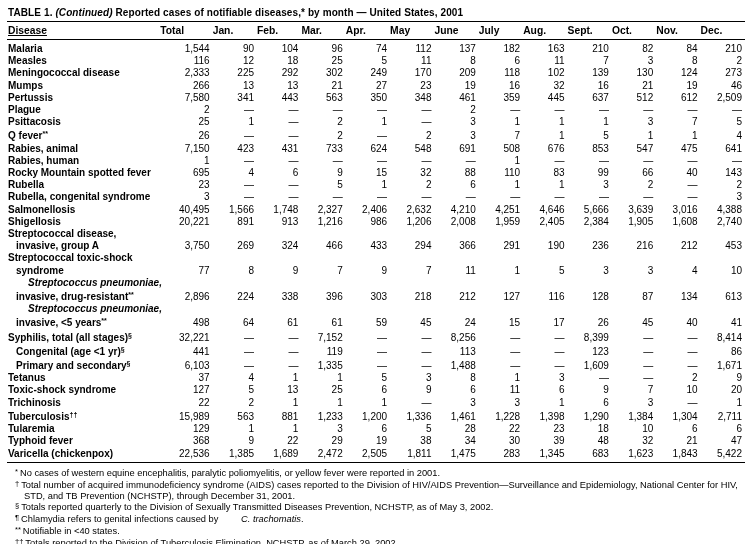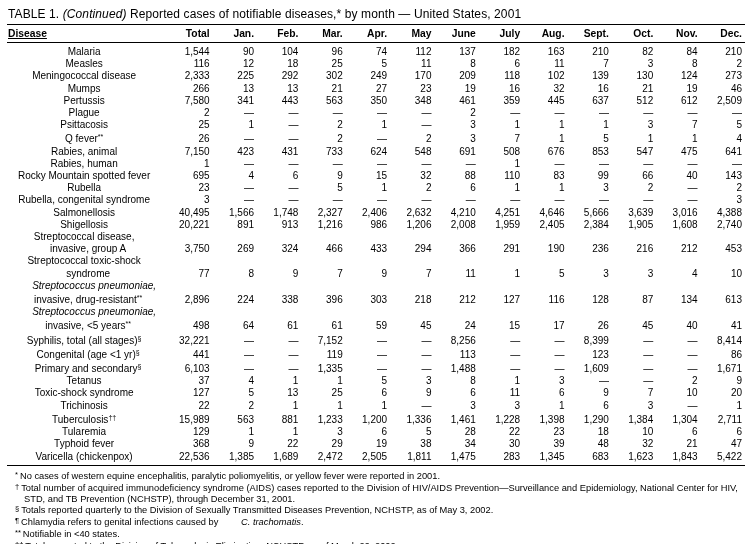--- a/index.html
+++ b/index.html
@@ -5,54 +5,54 @@
   * { margin: 0; padding: 0; box-sizing: border-box; }
   html, body {
     width: 752px; height: 544px;
     background: #ffffff;
     color: #000000;
     font-family: "Liberation Sans", sans-serif;
     overflow: hidden;
   }
   .page { padding: 5px 7px 0 7px; }
   .title {
-    font-size: 12px;
-    font-weight: normal;
+    font-size: 10px;
+    font-weight: bold;
     letter-spacing: 0.1px;
     padding: 2px 0 3px 1px;
   }
   .title .bi { font-style: italic; }
   table.disease-table {
     width: 738px;
     table-layout: fixed;
     border-collapse: collapse;
     border-top: 1.5px solid #000;
   }
   col.c-disease { width: 152px; }
   col.c-total   { width: 52px; }
   col.c-month   { width: 44px; }
   thead th {
     font-size: 10.3px;
     font-weight: bold;
-    text-align: right;
+    text-align: left;
     vertical-align: bottom;
     border-bottom: 1.5px solid #000;
     padding: 3px 3px 3px 0;
     white-space: nowrap;
   }
   thead th:first-child { text-align: left; padding-left: 1px; text-decoration: underline; }
   tbody td {
     font-size: 10px;
     line-height: 12.2px;
     text-align: right;
     vertical-align: bottom;
     padding: 0 3px 0 0;
     white-space: nowrap;
   }
-  tbody td:first-child { text-align: center; padding-left: 1px; padding-right: 0; }
+  tbody td:first-child { text-align: left; padding-left: 1px; padding-right: 0; font-weight: bold; }
   tbody tr:first-child td { padding-top: 3px; }
   tbody tr:last-child td { border-bottom: 1.5px solid #000; padding-bottom: 2px; }
   .indent { padding-left: 8px; }
   .it { font-style: italic; margin-left: 20px; }
   .sup { font-size: 7px; vertical-align: 3px; letter-spacing: 0; }
   .footnotes {
     padding: 4px 2px 0 2px;
     font-size: 9.3px;
     line-height: 10.9px;
   }

